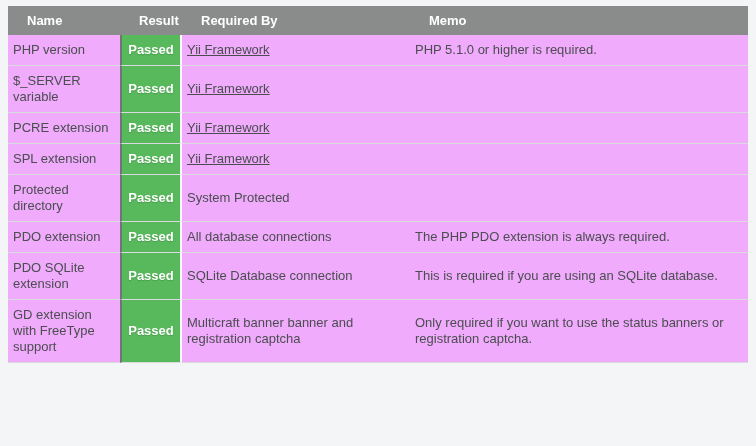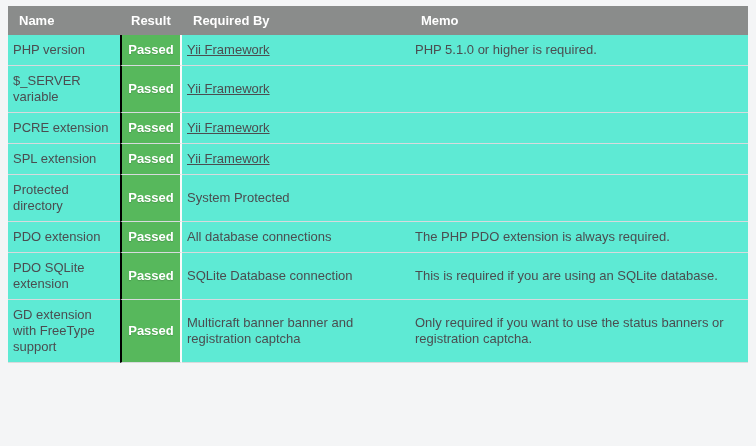--- a/index.html
+++ b/index.html
@@ -21,40 +21,40 @@
     width: 100%;
     border-collapse: separate;
     border-spacing: 0;
     table-layout: fixed;
   }
   table.req-table th {
     background: #8a8c8b;
     color: #ffffff;
     font-weight: bold;
     text-align: left;
-    padding: 7px 11px;
+    padding: 7px 19px;
     line-height: 15px;
   }
   table.req-table td {
-    background: #5eead4;
+    background: #f0abfc;
     border-bottom: 1px solid #d8dadd;
     padding: 7px 5px;
     line-height: 16px;
     vertical-align: middle;
     word-wrap: break-word;
   }
   .col-name   { width: 112px; }
   .col-result { width: 62px;  }
   .col-req    { width: 228px; }
   .col-memo   { width: auto;  }
   td.c-req { padding-left: 8px; }
   td.c-memo { padding-left: 5px; }
   td.c-result {
     text-align: center;
-    border-left: 2px solid #000000;
+    border-left: 2px solid #737373;
     border-right: 2px solid #fafbfb;
     padding-left: 2px; padding-right: 2px;
   }
   td.c-result.passed {
     background: #57b85c;
     color: #ffffff;
     font-weight: bold;
     text-shadow: 0 1px 1px rgba(0,0,0,0.15);
   }
   td.c-result.warning {

